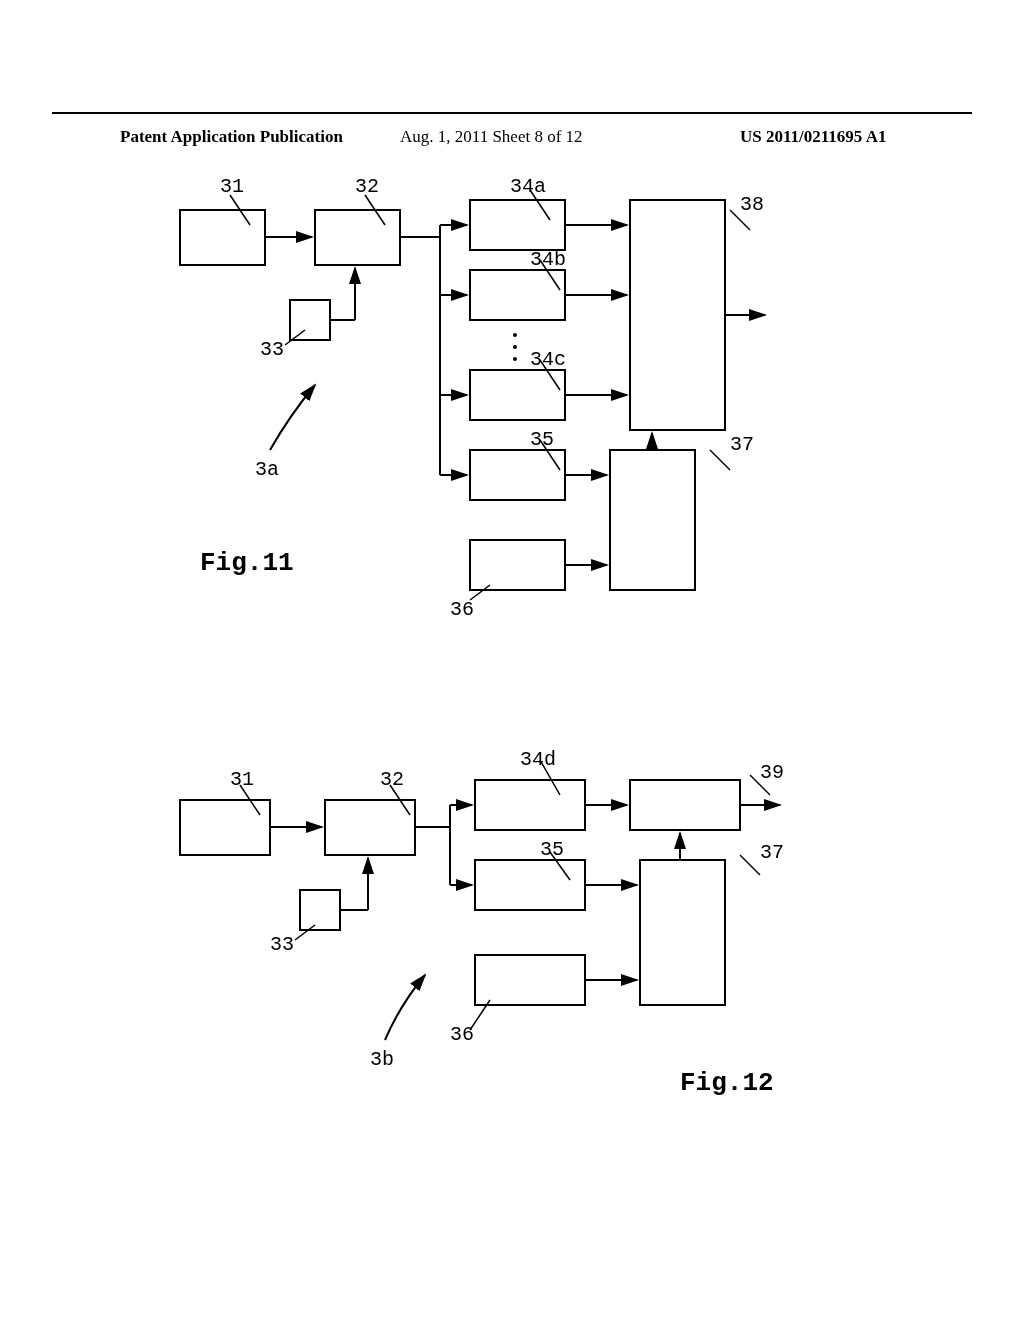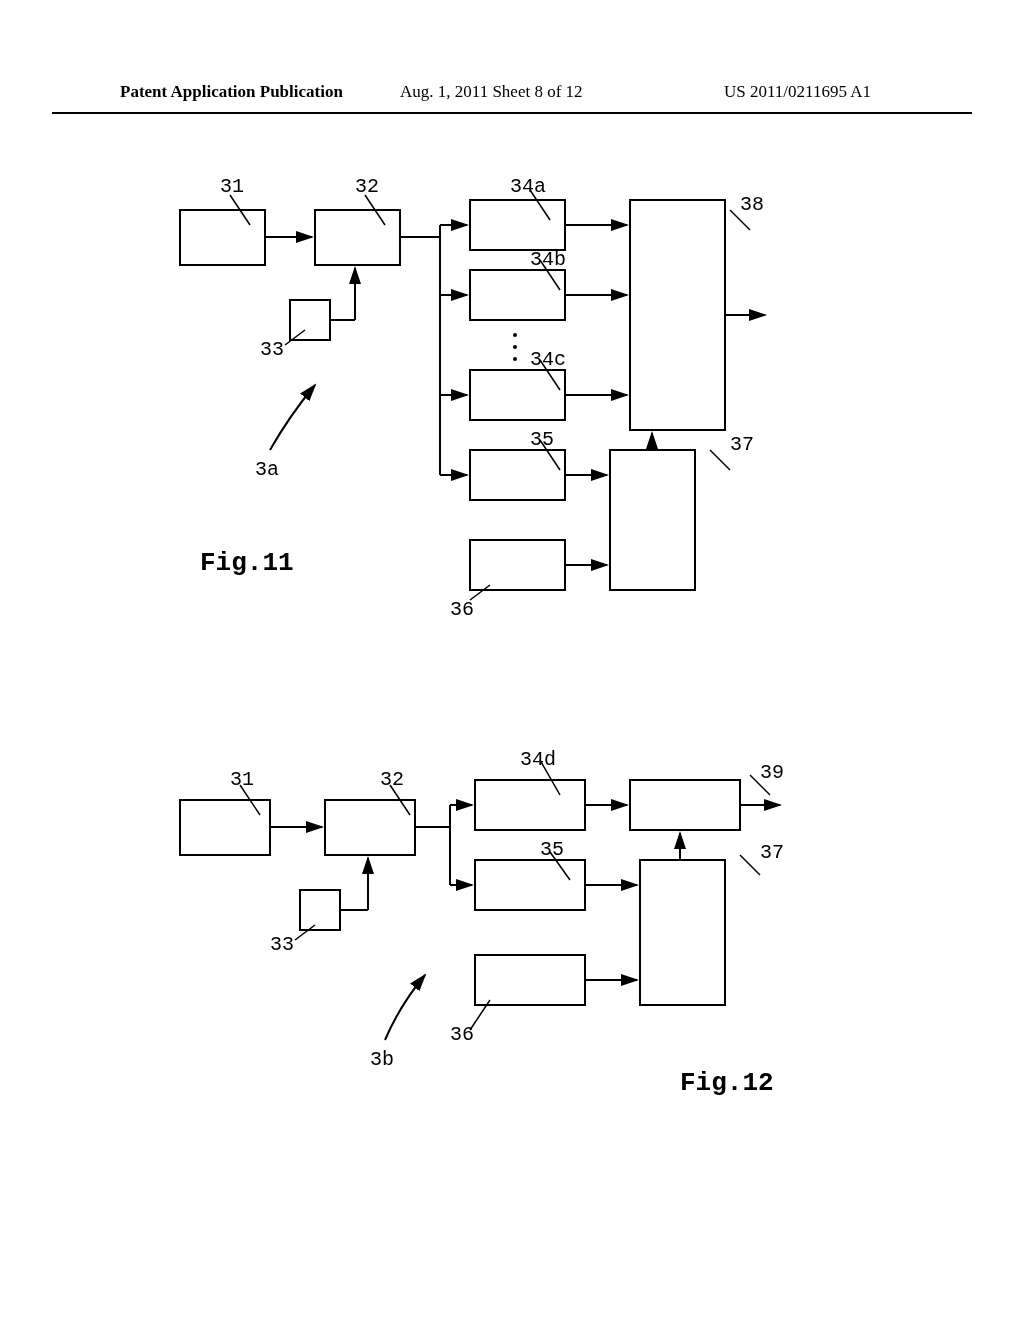--- a/index.html
+++ b/index.html
@@ -18,24 +18,25 @@
     right: 0;
     height: 30px;
     border-bottom: 2px solid #000;
     width: 920px;
     margin: 0 auto;
   }
   .header-text {
     position: absolute;
     font-size: 17px;
     font-family: "Times New Roman", serif;
+    margin-top: 45px;
   }
   #hdr-left { left: 120px; top: 82px; font-weight: bold; }
   #hdr-mid  { left: 400px; top: 82px; }
-  #hdr-right{ left: 724px; top: 82px; font-weight: normal; }
+  #hdr-right{ left: 740px; top: 82px; font-weight: bold; }
 
   svg { position: absolute; }
   .box { fill: #fff; stroke: #000; stroke-width: 2; }
   .lbl { font-family: "Courier New", monospace; font-size: 20px; }
   .figlbl { font-family: "Courier New", monospace; font-size: 26px; font-weight: bold; }
 </style>
 </head>
 <body>
 
 <div class="header"></div>

